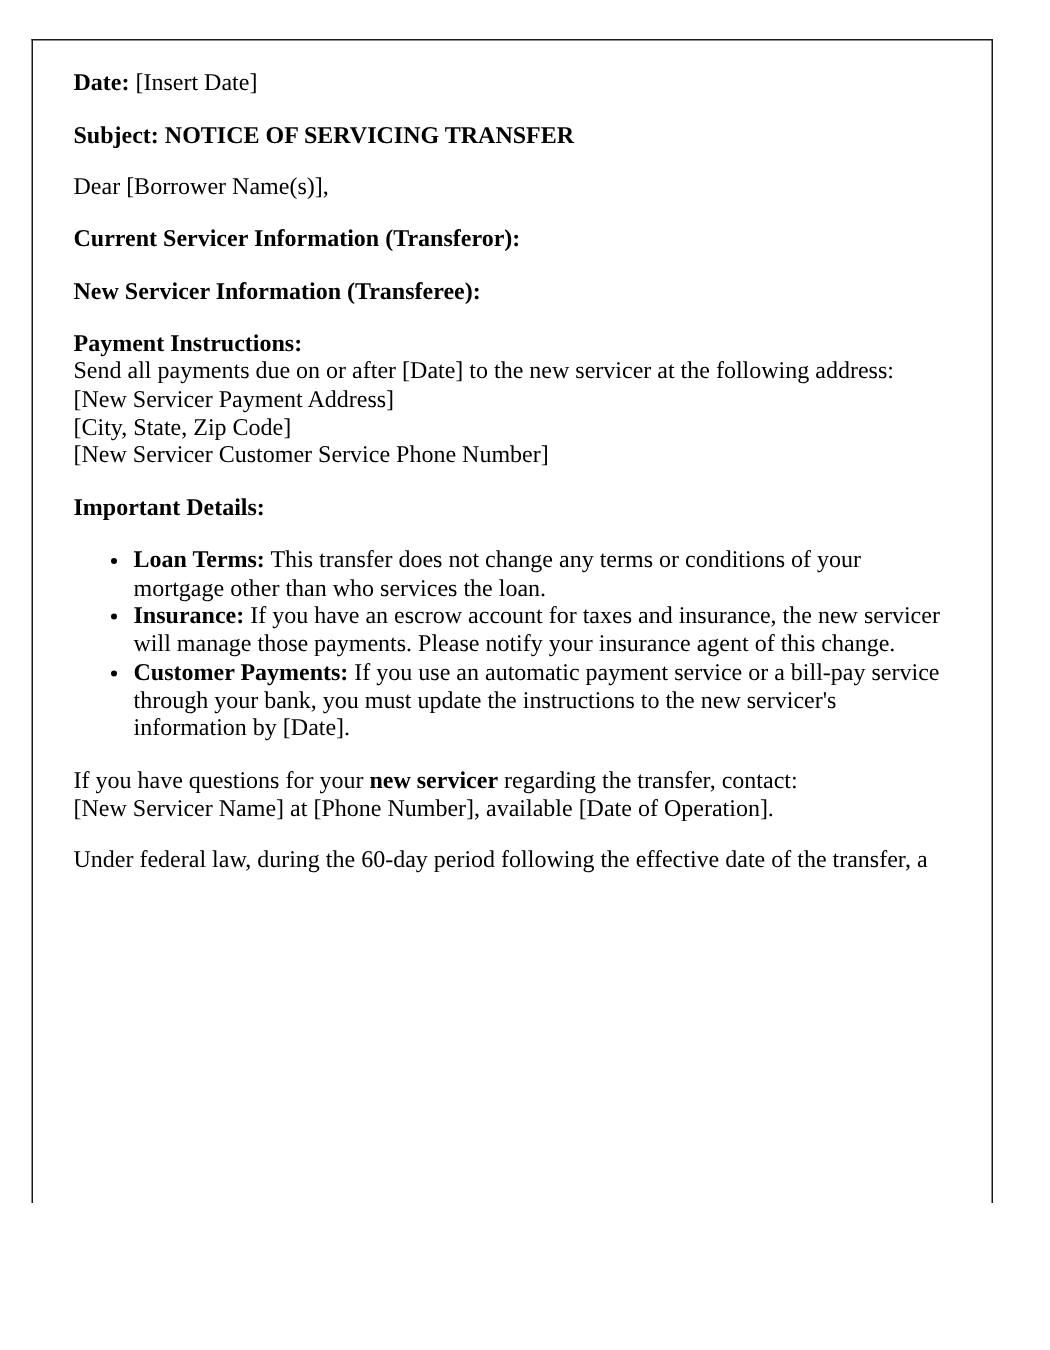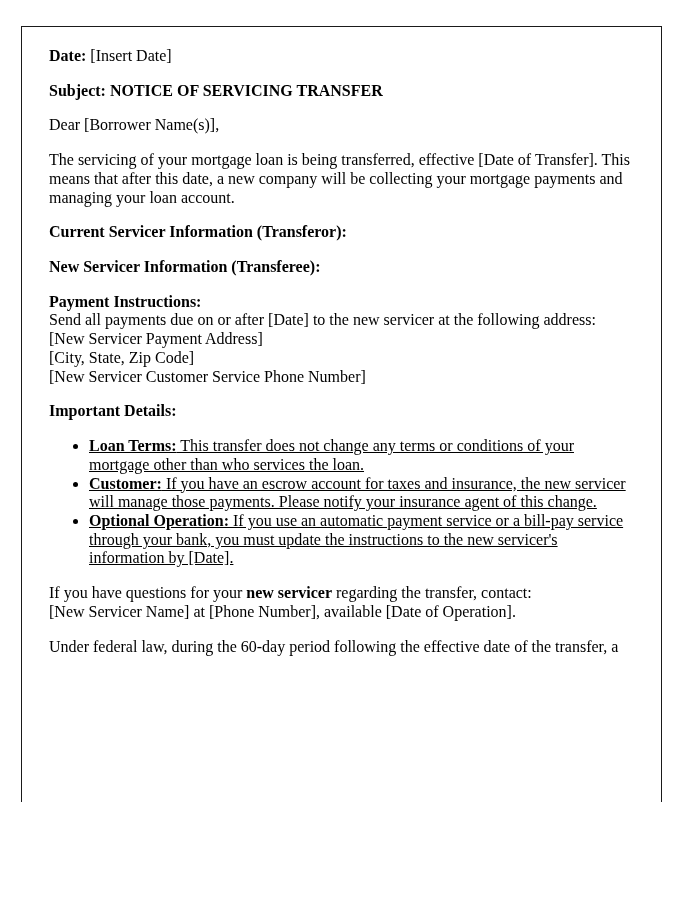--- a/index.html
+++ b/index.html
@@ -19,49 +19,48 @@
     height: 776px;
     box-sizing: border-box;
     border: 1px solid #1a1a1a;
     border-bottom: none;
     padding: 4px 27px 0 27px;
     font-size: 16px;
     line-height: 1.17;
     overflow: hidden;
   }
   .letter p { margin: 16px 0; }
-  .letter ul { margin: 16px 0; padding-left: 40px; text-decoration: underline; }
+  .letter ul { margin: 16px 0; padding-left: 40px; }
   .letter li { margin: 0; }
   b { font-weight: bold; }
 </style>
 </head>
 <body>
 
 <div class="letter">
 
   <p><b>Date:</b><span> [Insert Date]</span></p>
 
   <p><b>Subject: NOTICE OF SERVICING TRANSFER</b></p>
 
   <p>Dear [Borrower Name(s)],</p>
 
-  <p>The servicing of your mortgage loan is being transferred, effective [Date of Transfer]. This means that after this date, a new company will be collecting your mortgage payments and managing your loan account.</p>
 
   <p><b>Current Servicer Information (Transferor):</b><br></p>
 
   <p><b>New Servicer Information (Transferee):</b><br></p>
 
   <p><b>Payment Instructions:</b><br><span>Send all payments due on or after [Date] to the new servicer at the following address:</span><br><span>[New Servicer Payment Address]</span><br><span>[City, State, Zip Code]</span><br><span>[New Servicer Customer Service Phone Number]</span></p>
 
   <p><b>Important Details:</b></p>
 
   <ul>
     <li><b>Loan Terms:</b><span> This transfer does not change any terms or conditions of your mortgage other than who services the loan.</span></li>
-    <li><b>Customer:</b><span> If you have an escrow account for taxes and insurance, the new servicer will manage those payments. Please notify your insurance agent of this change.</span></li>
-    <li><b>Optional Operation:</b><span> If you use an automatic payment service or a bill-pay service through your bank, you must update the instructions to the new servicer's information by [Date].</span></li>
+    <li><b>Insurance:</b><span> If you have an escrow account for taxes and insurance, the new servicer will manage those payments. Please notify your insurance agent of this change.</span></li>
+    <li><b>Customer Payments:</b><span> If you use an automatic payment service or a bill-pay service through your bank, you must update the instructions to the new servicer's information by [Date].</span></li>
   </ul>
 
 
 
   <p><span>If you have questions for your </span><b>new servicer</b><span> regarding the transfer, contact:</span><br><span>[New Servicer Name] at [Phone Number], available [Date of Operation].</span></p>
 
   <p>Under federal law, during the 60-day period following the effective date of the transfer, a</p>
 
 </div>
 

